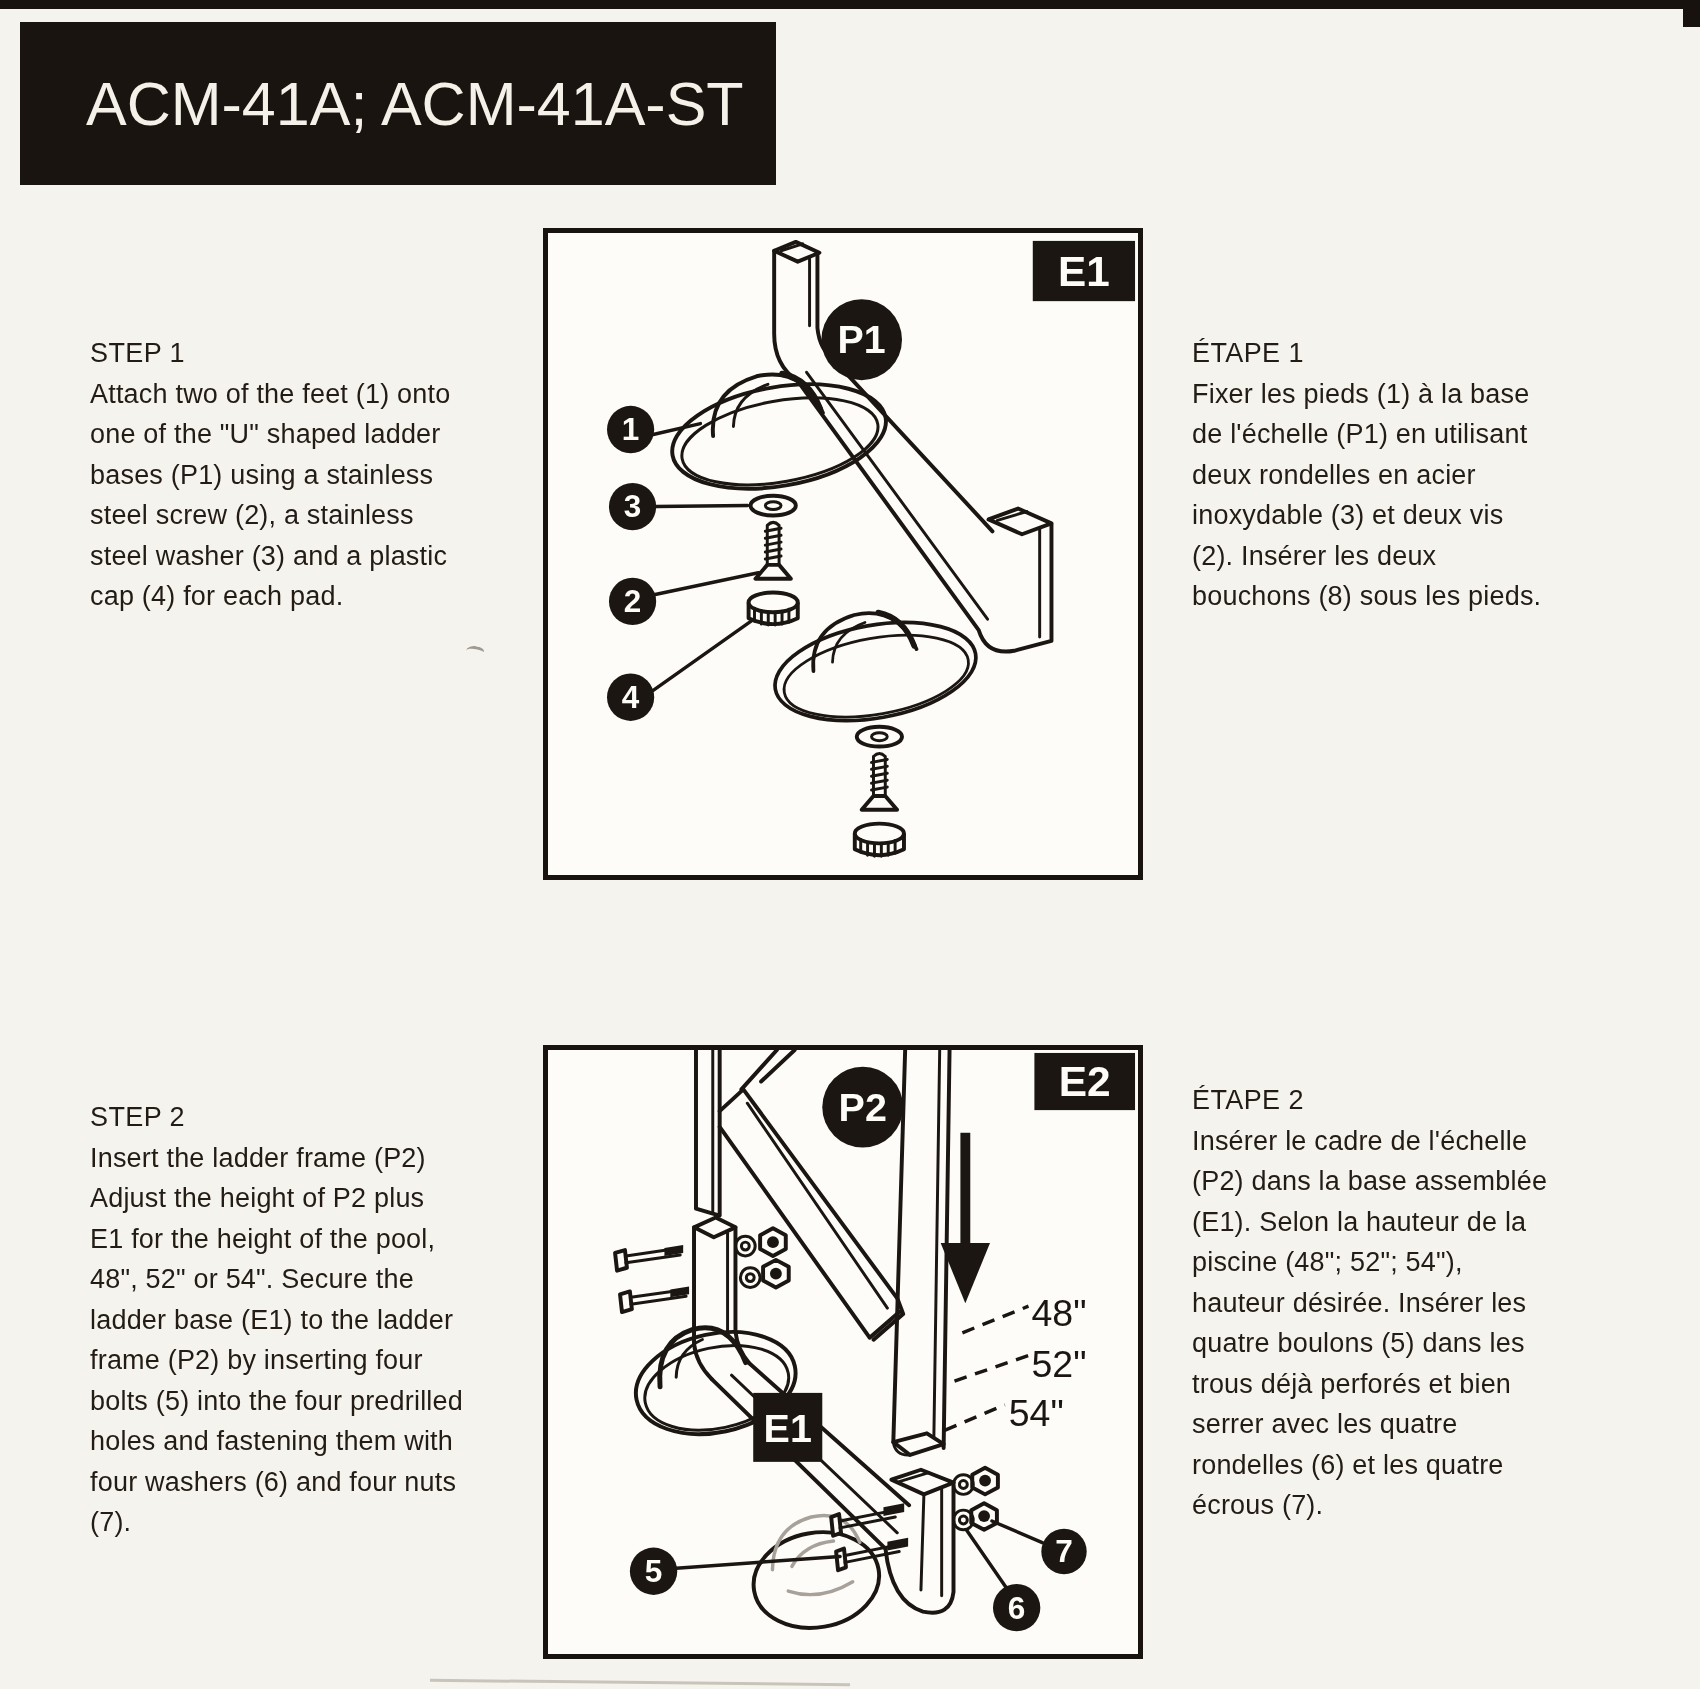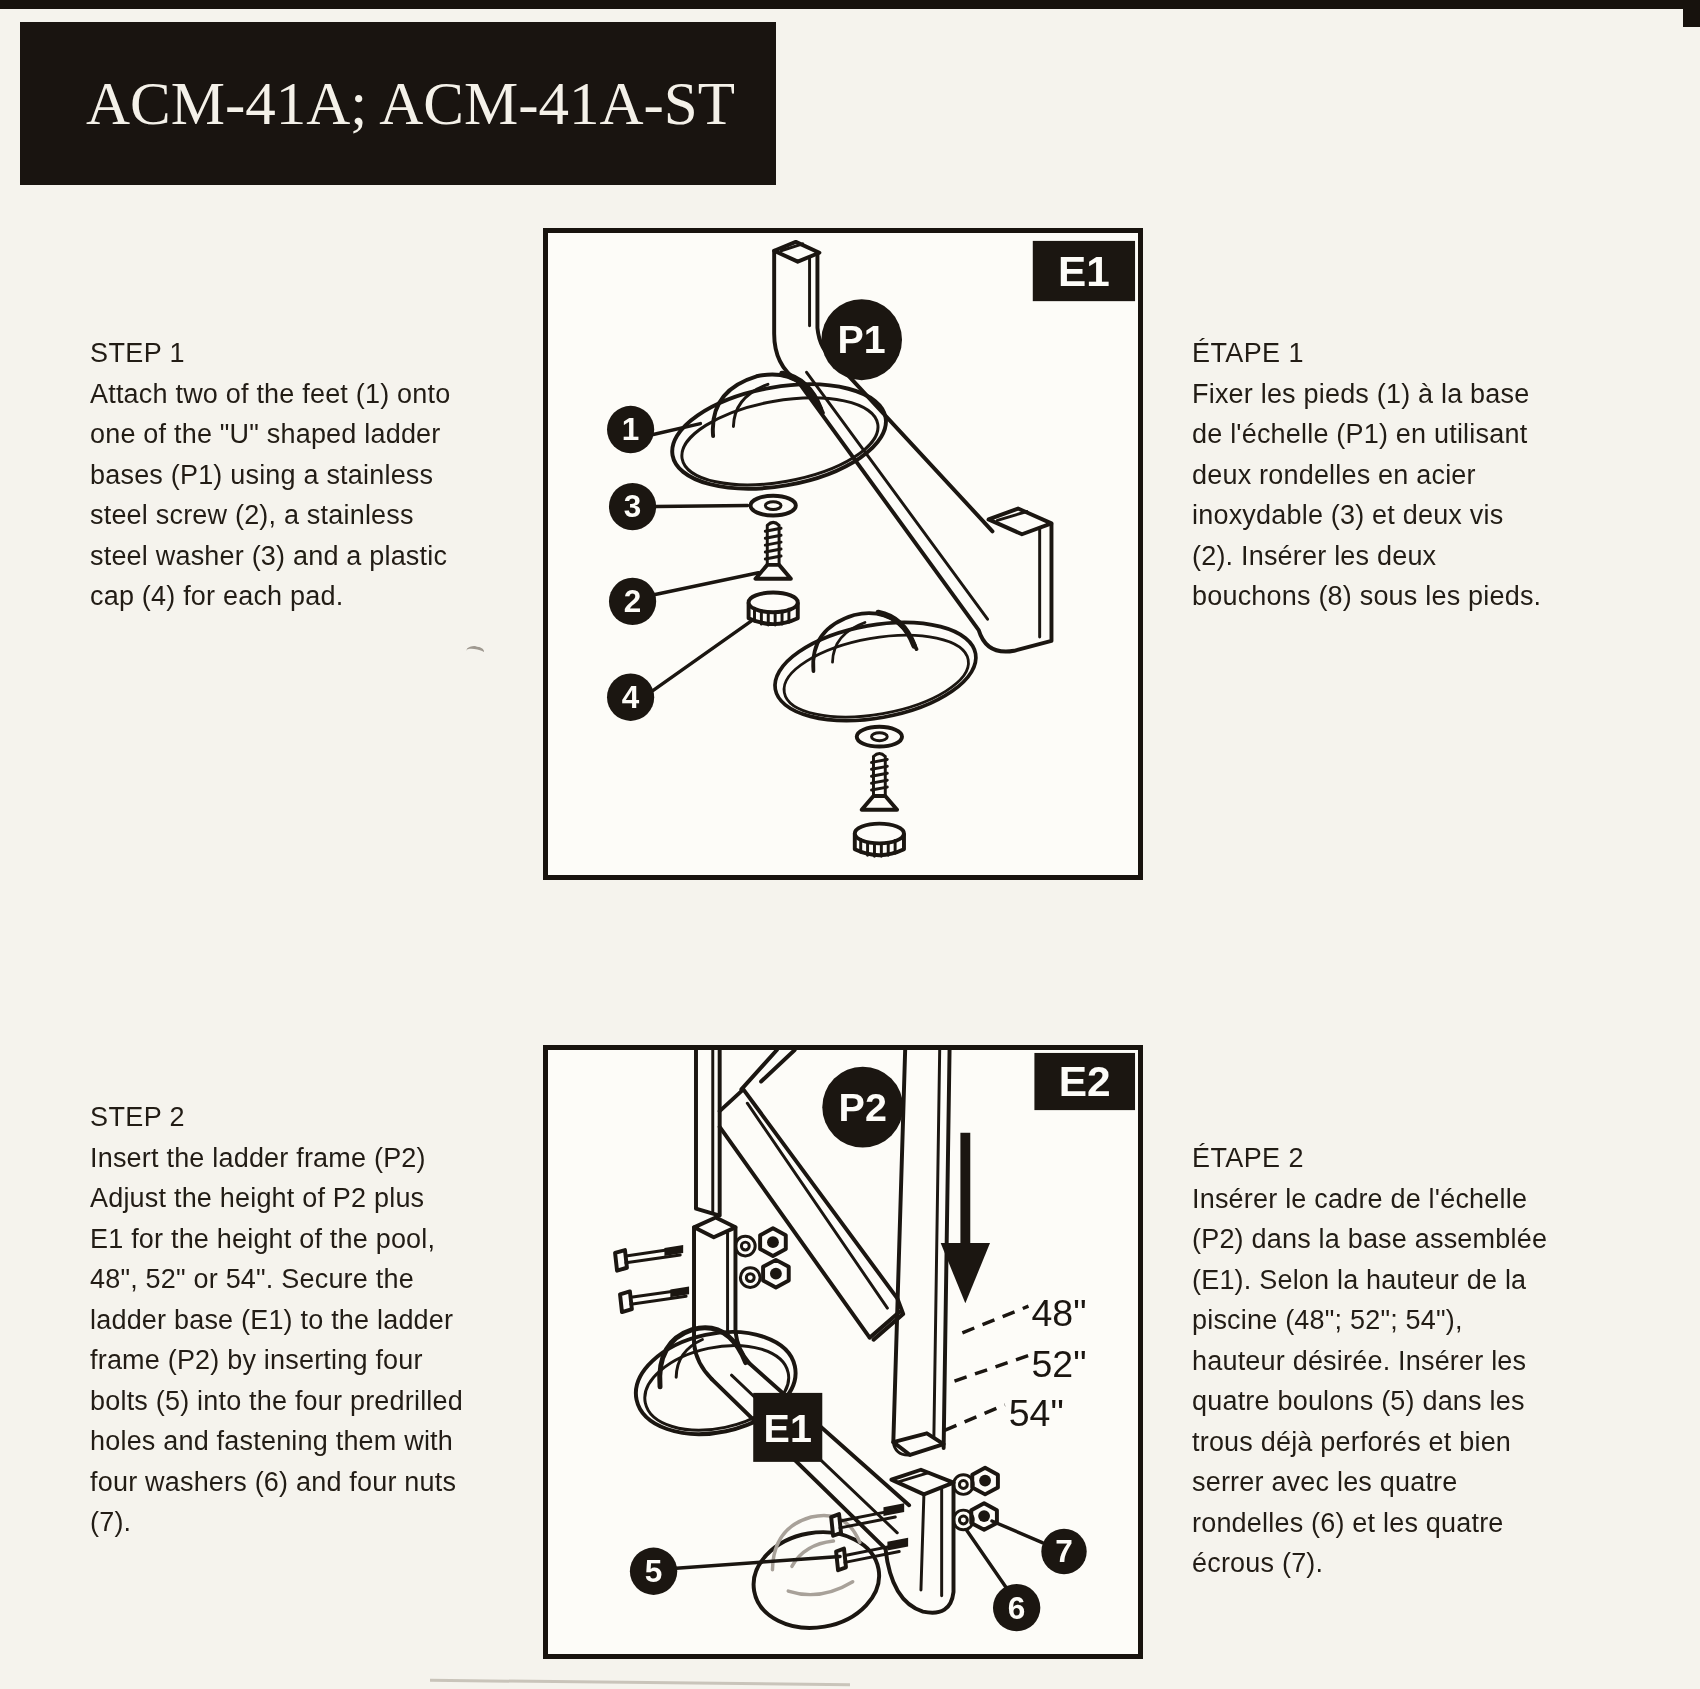--- a/index.html
+++ b/index.html
@@ -3,21 +3,21 @@
 <meta charset="utf-8">
 <style>
   html,body{margin:0;padding:0;background:#d8d5cf;}
   .sheet{position:relative;width:1700px;height:1689px;background:#f5f3ed;overflow:hidden;
          font-family:"Liberation Sans", sans-serif;color:#211b14;}
   .scan-strip{position:absolute;left:0;top:0;width:1700px;height:9px;background:#17120d;}
   .scan-dot{position:absolute;right:0;top:6px;width:17px;height:21px;background:#17120d;}
   .scan-smudge{position:absolute;left:430px;top:1681px;width:420px;height:3px;background:#c9c4ba;transform:rotate(.6deg);}
   .scan-squiggle{position:absolute;left:466px;top:646px;width:18px;height:8px;border-top:3px solid #8a837a;border-radius:60% 40% 0 0;transform:rotate(12deg);opacity:.8;}
   .titlebar{position:absolute;left:20px;top:22px;width:756px;height:163px;background:#191410;
-            display:flex;align-items:center;font-family:Liberation Serif, serif;}
+            display:flex;align-items:center;}
   .titlebar span{color:#f4f1e9;font-size:61px;letter-spacing:0px;padding-left:66px;white-space:nowrap;}
   .txtcol{position:absolute;font-size:27px;line-height:40.5px;letter-spacing:.2px;color:#221c15;}
   .txtcol .hd{font-weight:normal;letter-spacing:.4px;}
   .txtcol div{white-space:nowrap;}
   .dframe{position:absolute;background:#fdfcf8;border:5px solid #18130e;box-sizing:border-box;}
   svg{display:block;}
   .ink{stroke:#1b1611;fill:none;stroke-width:4;stroke-linecap:round;stroke-linejoin:round;}
   .ink-thin{stroke:#1b1611;fill:none;stroke-width:3;stroke-linecap:round;}
   .ink-white{stroke:#1b1611;fill:#fdfcf8;stroke-width:4;stroke-linejoin:round;}
   .ghost{stroke:#a8a199;fill:none;stroke-width:3.5;stroke-linecap:round;}
@@ -69,21 +69,21 @@
     <div>E1 for the height of the pool,</div>
     <div>48", 52" or 54". Secure the</div>
     <div>ladder base (E1) to the ladder</div>
     <div>frame (P2) by inserting four</div>
     <div>bolts (5) into the four predrilled</div>
     <div>holes and fastening them with</div>
     <div>four washers (6) and four nuts</div>
     <div>(7).</div>
   </div>
 
-  <div class="txtcol" style="left:1192px;top:1138px;width:460px;">
+  <div class="txtcol" style="left:1192px;top:1080px;width:460px;">
     <div class="hd">ÉTAPE 2</div>
     <div>Insérer le cadre de l'échelle</div>
     <div>(P2) dans la base assemblée</div>
     <div>(E1). Selon la hauteur de la</div>
     <div>piscine (48"; 52"; 54"),</div>
     <div>hauteur désirée. Insérer les</div>
     <div>quatre boulons (5) dans les</div>
     <div>trous déjà perforés et bien</div>
     <div>serrer avec les quatre</div>
     <div>rondelles (6) et les quatre</div>

